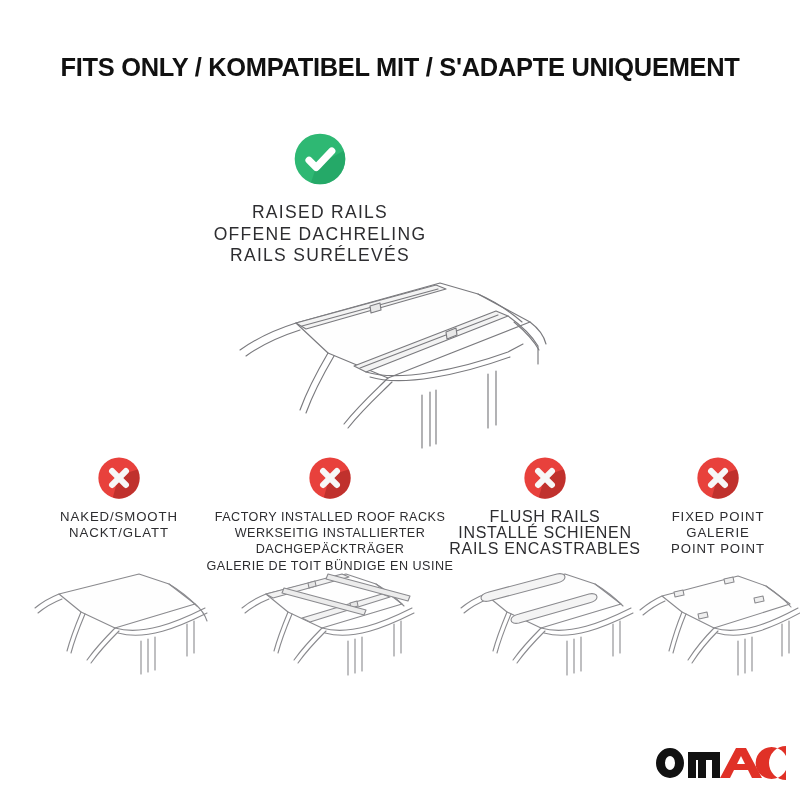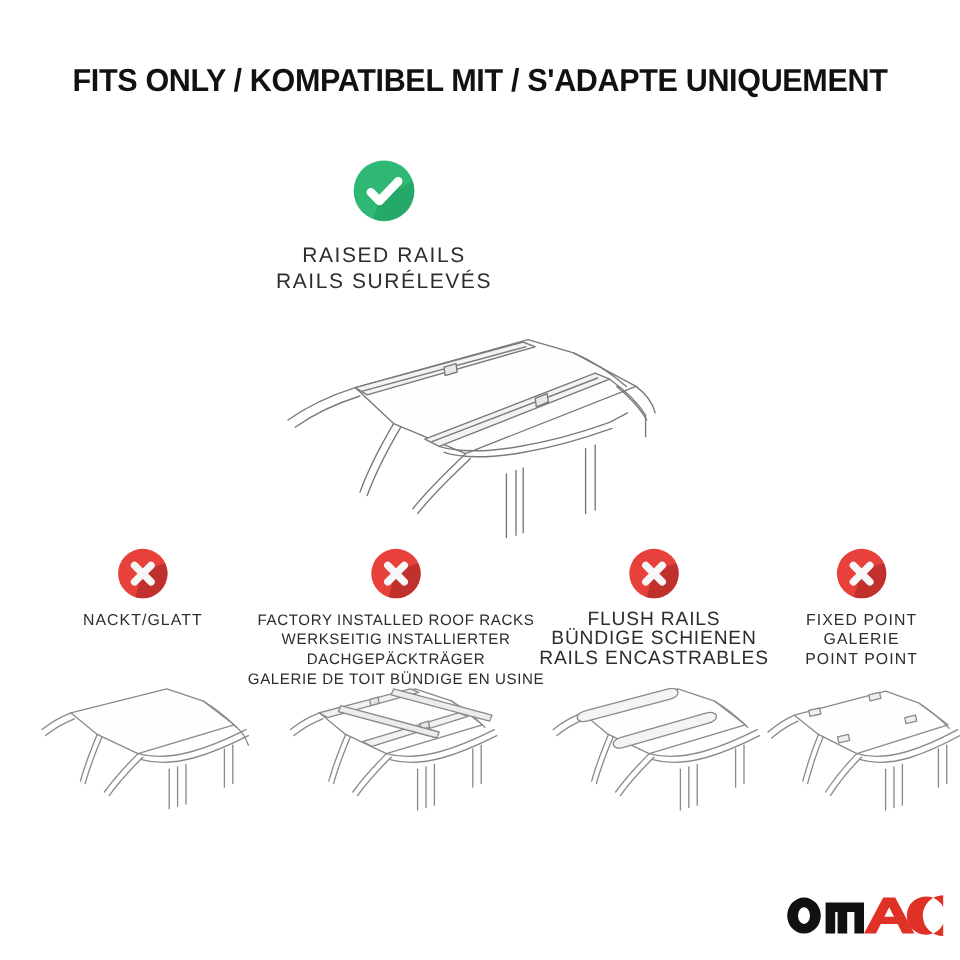--- a/index.html
+++ b/index.html
@@ -136,20 +136,21 @@
     </defs>
     <circle cx="32" cy="32" r="30" fill="#2eb873"></circle>
     <g clip-path="url(#gclip)">
       <polygon points="28,40 64,20 64,64 20,64" fill="#1f9d5e" opacity="0.55"></polygon>
     </g>
     <path d="M19 33.5 L27.5 42 L46 22.5" fill="none" stroke="#ffffff" stroke-width="8.5" stroke-linecap="round" stroke-linejoin="round"></path>
   </svg>
 
   <div class="hero-labels">
     <div>RAISED RAILS</div>
+    <div>OFFENE DACHRELING</div>
     <div>RAILS SURÉLEVÉS</div>
   </div>
 </div>
 
 <div class="hero-art art">
   <svg viewBox="0 0 450 175">
     <g fill="none" stroke="#7a7a7e" stroke-width="1.15" stroke-linejoin="round" stroke-linecap="round">
 
       <path d="M118 45 L262 5 L300 16 L352 44 L210 100 L150 75 Z" fill="#fefefe"></path>
 
@@ -199,20 +200,21 @@
       <circle cx="32" cy="32" r="30" fill="#e8413c"></circle>
       <g clip-path="url(#rclip0)">
         <polygon points="32,28 64,18 64,64 22,64" fill="#9e2420" opacity="0.55"></polygon>
       </g>
       <g stroke="#f7f7f7" stroke-width="9" stroke-linecap="round">
         <line x1="22" y1="22" x2="42" y2="42"></line>
         <line x1="42" y1="22" x2="22" y2="42"></line>
       </g>
     </svg>
     <div class="cell-labels">
+      <div>NAKED/SMOOTH</div>
       <div>NACKT/GLATT</div>
     </div>
     <div class="cell-art art">
       <svg viewBox="0 0 200 120">
         <g fill="none" stroke="#8a8a8e" stroke-width="1.1" stroke-linejoin="round" stroke-linecap="round">
           <path d="M40 38 L120 18 L150 28 L176 48 L96 72 L62 56 Z" fill="#fefefe"></path>
           <path d="M40 38 C30 42 22 47 16 52"></path>
           <path d="M43 43 C33 47 25 52 19 57"></path>
           <path d="M62 56 C57 68 52 80 48 95"></path>
           <path d="M66 58 C61 70 56 82 52 97"></path>
@@ -296,21 +298,21 @@
       <g clip-path="url(#rclip2)">
         <polygon points="32,28 64,18 64,64 22,64" fill="#9e2420" opacity="0.55"></polygon>
       </g>
       <g stroke="#f7f7f7" stroke-width="9" stroke-linecap="round">
         <line x1="22" y1="22" x2="42" y2="42"></line>
         <line x1="42" y1="22" x2="22" y2="42"></line>
       </g>
     </svg>
     <div class="cell-labels">
       <div>FLUSH RAILS</div>
-      <div>BÜNDIGE SCHIENEN</div>
+      <div>INSTALLÉ SCHIENEN</div>
       <div>RAILS ENCASTRABLES</div>
     </div>
     <div class="cell-art art">
       <svg viewBox="0 0 200 125">
         <g fill="none" stroke="#8a8a8e" stroke-width="1.1" stroke-linejoin="round" stroke-linecap="round">
           <path d="M40 42 L120 22 L150 32 L176 52 L96 76 L62 60 Z" fill="#fefefe"></path>
           <path d="M40 42 C30 46 22 51 16 56"></path>
           <path d="M43 47 C33 51 25 56 19 61"></path>
           <path d="M62 60 C57 72 52 84 48 99"></path>
           <path d="M66 62 C61 74 56 86 52 101"></path>

